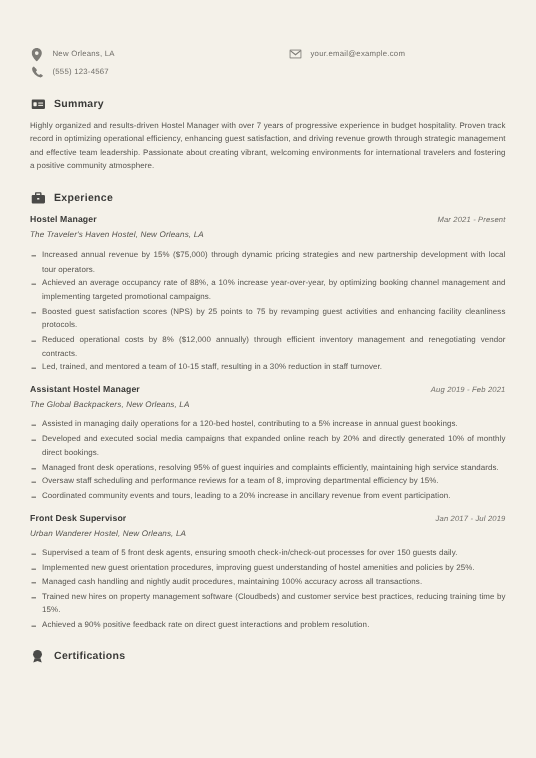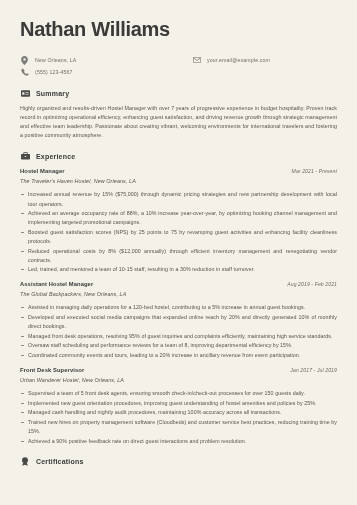--- a/index.html
+++ b/index.html
@@ -151,21 +151,20 @@
     width: 2.5px;
     height: 0.7px;
     background: #8c8a84;
   }
 </style>
 </head>
 <body>
 
 <div class="page">
 
-  <h1 class="name">Nathan Williams</h1>
 
   <div class="contact-block">
     <div class="contact-col-left">
 
       <div class="contact-row">
         <span class="contact-icon">
           <svg width="7" height="9" viewBox="0 0 12 16">
             <path d="M6 0C2.7 0 0 2.7 0 6c0 4.5 6 10 6 10s6-5.5 6-10c0-3.3-2.7-6-6-6zm0 8.2A2.2 2.2 0 1 1 6 3.8a2.2 2.2 0 0 1 0 4.4z" fill="#7d7b76"></path>
           </svg>
         </span>

